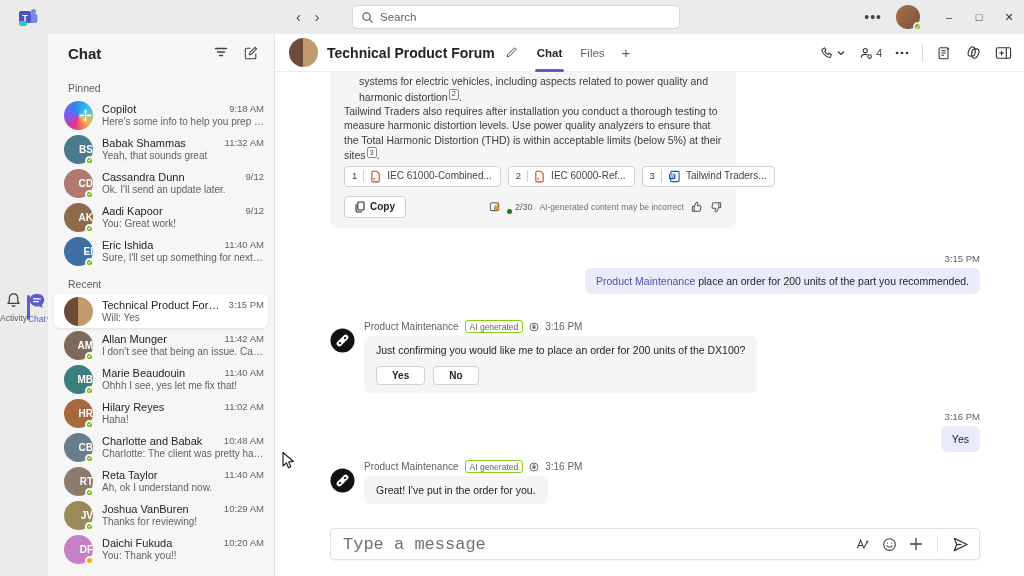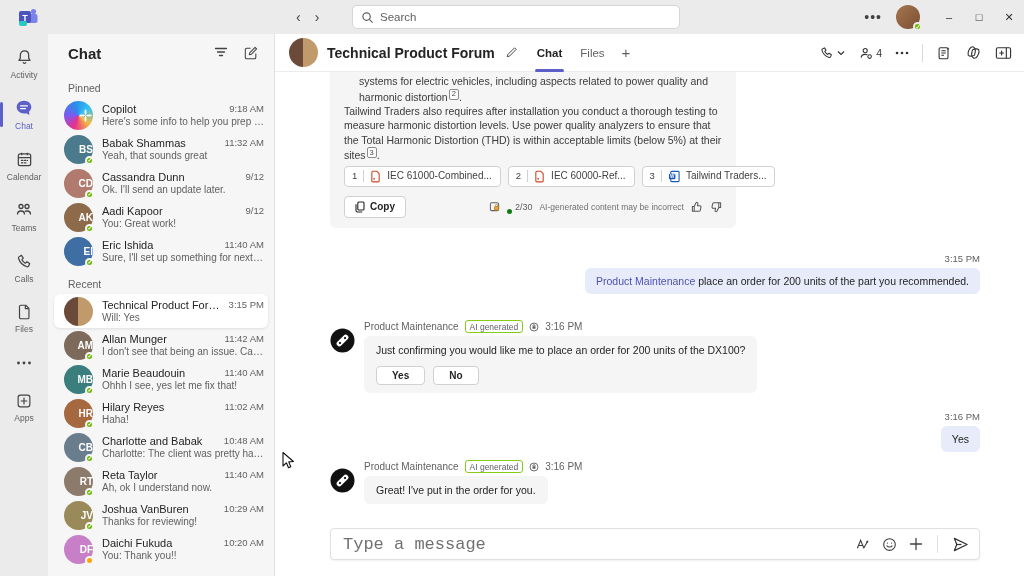--- a/index.html
+++ b/index.html
@@ -17,21 +17,21 @@
 .tb-more{color:#424242;font-size:14px;letter-spacing:1px;margin-right:14px;cursor:pointer}
 .tb-avatar{width:24px;height:24px;border-radius:50%;background:linear-gradient(135deg,#a5764f,#7a4f33);position:relative;margin-right:14px;cursor:pointer}
 .tb-avatar .presence{right:-2px;bottom:-2px;border-color:#ebebeb}
 .winbtn{width:30px;height:34px;display:flex;align-items:center;justify-content:center;color:#333;font-size:11px;cursor:pointer}
 
 .presence{position:absolute;width:9px;height:9px;border-radius:50%;border:2px solid #f6f6f6;right:-1px;bottom:-1px;display:none}
 .presence.available{display:block;background:#6bb700}
 .presence.available::after{content:"✓";color:#fff;font-size:6px;font-weight:bold;position:absolute;left:0.5px;top:-1.5px}
 .presence.away{display:block;background:#fca708}
 
-.rail{position:absolute;top:34px;left:0;width:48px;height:542px;background:#ebebeb;display:flex;flex-direction:column;align-items:center;padding-top:4px}
+.rail{position:absolute;top:34px;left:0;width:48px;height:542px;background:#ebebeb;display:flex;flex-direction:row;align-items:center;padding-top:4px}
 .rail-item{width:48px;height:51px;display:flex;flex-direction:column;align-items:center;justify-content:center;gap:3px;position:relative;cursor:pointer;color:#424242}
 .rail-item .lbl{font-size:8.5px;color:#616161}
 .rail-item.active .lbl{color:#5b5fc7}
 .rail-item.active::before{content:"";position:absolute;left:0;top:13px;bottom:13px;width:3px;border-radius:3px;background:#5b5fc7}
 .rail-more{height:38px}
 
 .sidebar{position:absolute;top:34px;left:48px;width:227px;height:542px;background:#f6f6f6;border-right:1px solid #e0e0e0;overflow:hidden}
 .sb-header{height:38px;display:flex;align-items:center;padding:0 16px 0 20px}
 .sb-title{font-size:15px;font-weight:bold;flex:1}
 .sb-icons{display:flex;gap:16px;color:#424242}

